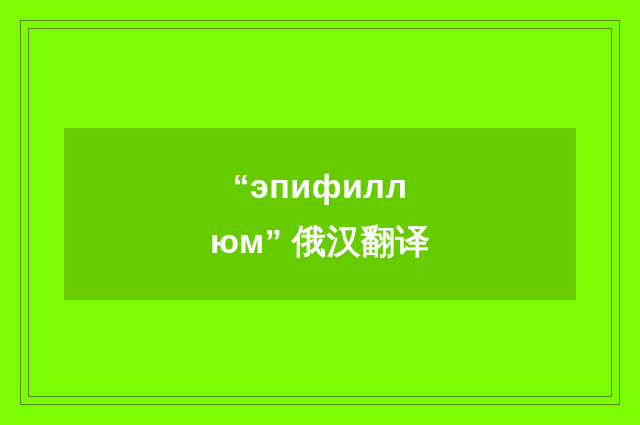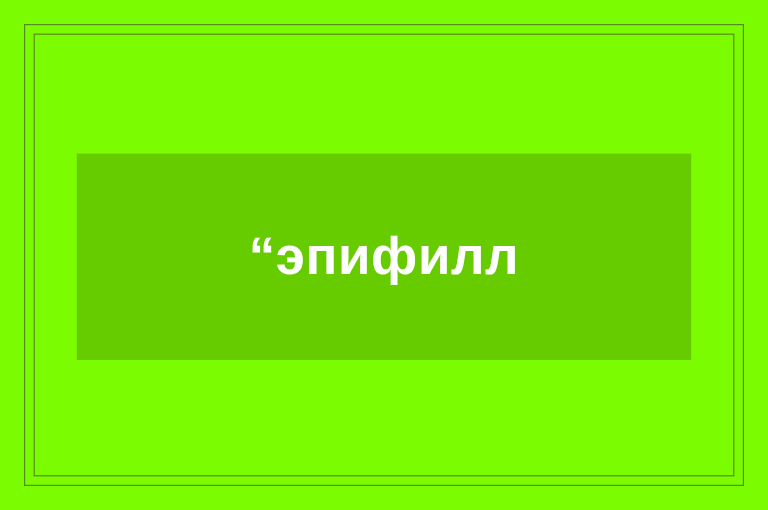--- a/index.html
+++ b/index.html
@@ -57,33 +57,34 @@
     display: flex;
     flex-direction: column;
     align-items: center;
     justify-content: center;
     box-sizing: border-box;
   }
 
   .title-line {
     color: #ffffff;
     font-weight: bold;
-    font-size: 44px;
+    font-size: 34px;
     line-height: 1.62;
     letter-spacing: 0.5px;
     text-align: center;
     white-space: nowrap;
   }
 </style>
 </head>
 <body>
 
 <div class="banner">
 
   <div class="frame frame-outer"></div>
 
   <div class="frame frame-inner"></div>
 
   <div class="title-panel">
     <div class="title-line">“эпифилл</div>
+    <div class="title-line">юм” 俄汉翻译</div>
   </div>
 
 </div>
 
 </body></html>

